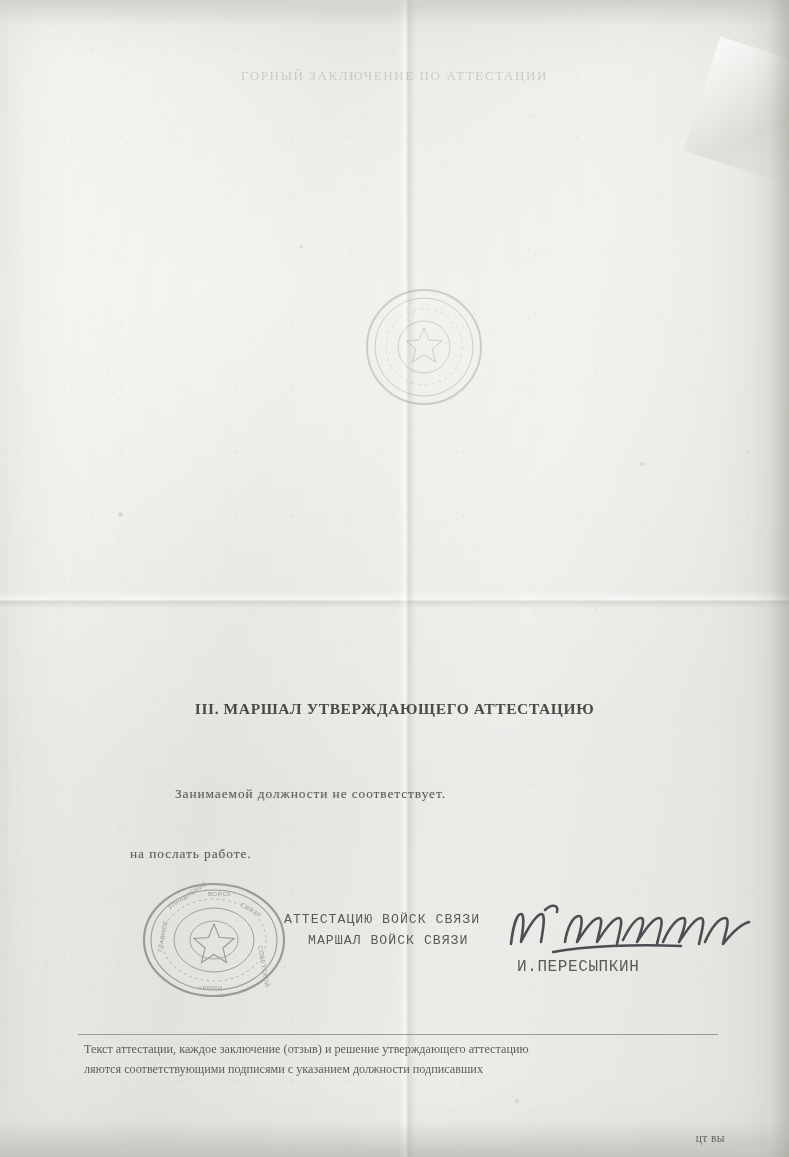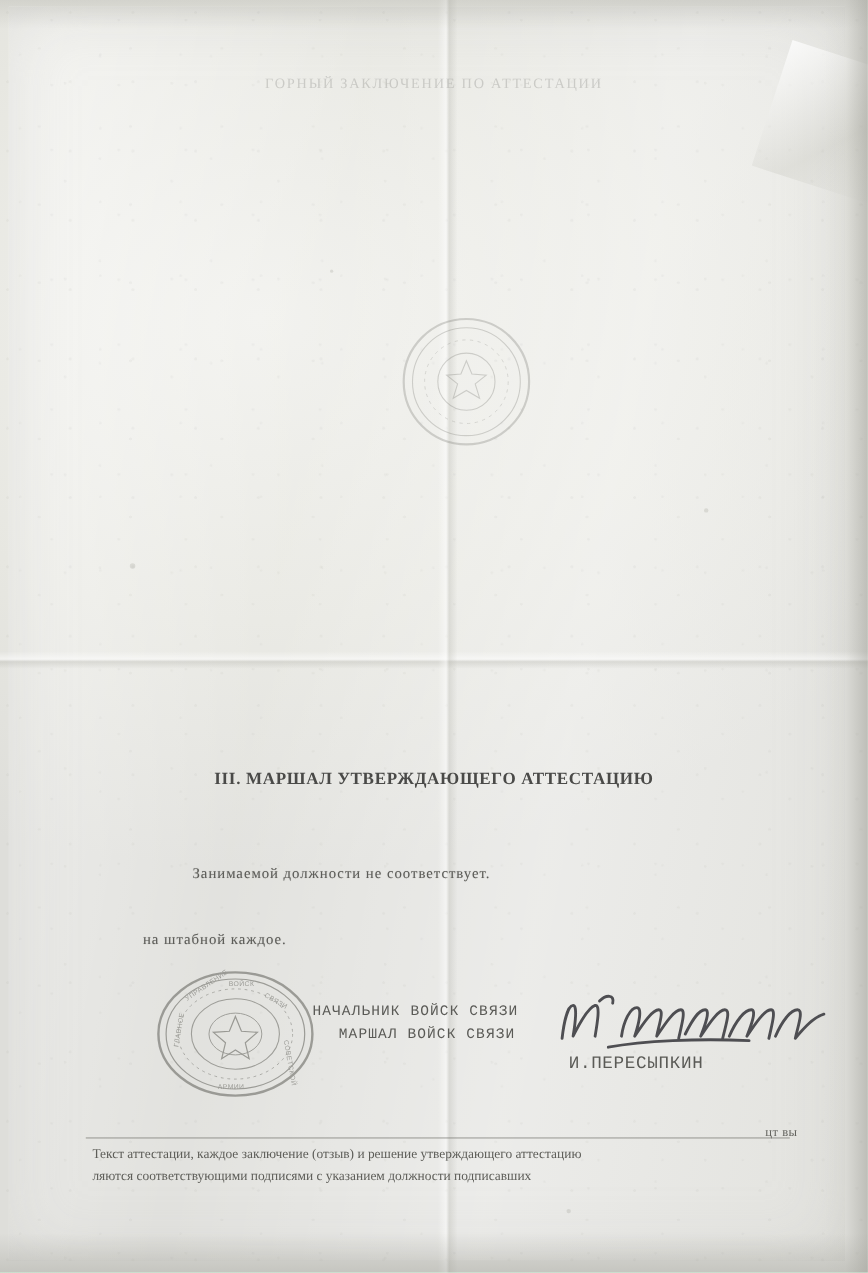--- a/index.html
+++ b/index.html
@@ -151,21 +151,21 @@
     left: 84px; width: 630px;
     font-family: "Liberation Serif", serif;
     font-size: 12.2px;
     color: #5d5d58;
     text-align: justify;
   }
   .fn-1 { top: 1042px; }
   .fn-2 { top: 1062px; }
 
   .corner-mark {
-    position: absolute; right: 64px; top: 1024px;
+    position: absolute; right: 64px; top: 1132px;
     font-family: "Liberation Serif", serif;
     font-size: 11.5px; color: #63635e; letter-spacing: .4px;
   }
 
   
   .stamp {
     position: absolute;
     border-radius: 50%;
   }
   .stamp-faint {
@@ -210,21 +210,21 @@
       <circle cx="61" cy="61" r="49" fill="none" stroke="#7a7a74" stroke-width="1"></circle>
       <circle cx="61" cy="61" r="26" fill="none" stroke="#7a7a74" stroke-width="1"></circle>
       <path d="M61 42 l5 12 13 1 -10 8 4 13 -12 -7 -12 7 4 -13 -10 -8 13 -1z" fill="none" stroke="#7a7a74" stroke-width="1"></path>
       <circle cx="61" cy="61" r="38" fill="none" stroke="#8a8a84" stroke-width="0.8" stroke-dasharray="3 4"></circle>
     </svg>
   </div>
 
   <div class="section-title">III. МАРШАЛ УТВЕРЖДАЮЩЕГО АТТЕСТАЦИЮ</div>
 
   <div class="typed t-l1">Занимаемой должности не соответствует.</div>
-  <div class="typed t-l3">на штабной каждое.</div>
+  <div class="typed t-l3">на послать работе.</div>
 
   <div class="stamp stamp-main">
     <svg width="148" height="120" viewBox="0 0 148 120" aria-hidden="true">
       <g transform="translate(74,60)">
         <ellipse rx="70" ry="56" fill="none" stroke="#6f6f69" stroke-width="2.2"></ellipse>
         <ellipse rx="63" ry="50" fill="none" stroke="#6f6f69" stroke-width="1.1"></ellipse>
         <ellipse rx="40" ry="32" fill="none" stroke="#74746e" stroke-width="1"></ellipse>
         <ellipse rx="24" ry="19" fill="none" stroke="#74746e" stroke-width="0.9"></ellipse>
         <path d="M0 -16 l5.5 13.5 14.5 1 -11 9.5 3.5 14.5 -12.5 -8 -12.5 8 3.5 -14.5 -11 -9.5 14.5 -1z" fill="none" stroke="#6c6c66" stroke-width="1.1"></path>
         <ellipse rx="52" ry="41" fill="none" stroke="#7d7d77" stroke-width="0.8" stroke-dasharray="2.5 3.5"></ellipse>
@@ -233,21 +233,21 @@
           <text x="-6" y="-44">ВОЙСК</text>
           <text x="26" y="-34" transform="rotate(30 26 -34)">СВЯЗИ</text>
           <text x="44" y="6" transform="rotate(80 44 6)">СОВЕТСКОЙ</text>
           <text x="-16" y="50">АРМИИ</text>
           <text x="-52" y="12" transform="rotate(-80 -52 12)">ГЛАВНОЕ</text>
         </g>
       </g>
     </svg>
   </div>
 
-  <div class="sig-block-line sb-1">НАЧАЛЬНИК ВОЙСК СВЯЗИ</div>
+  <div class="sig-block-line sb-1">АТТЕСТАЦИЮ ВОЙСК СВЯЗИ</div>
   <div class="sig-block-line sb-2">МАРШАЛ ВОЙСК СВЯЗИ</div>
   <div class="sig-block-line sb-3">И.ПЕРЕСЫПКИН</div>
 
   <div class="signature">
     <svg width="250" height="62" viewBox="0 0 250 62" aria-hidden="true">
       <g fill="none" stroke="#4e4e52" stroke-width="2.6" stroke-linecap="round" stroke-linejoin="round">
         <path d="M6 44 C8 26, 12 14, 16 14 C20 14, 18 30, 16 42 C22 30, 30 16, 36 14 C41 13, 38 30, 36 42"></path>
         <path d="M40 10 C46 4, 54 4, 52 12"></path>
         <path d="M60 42 C62 28, 68 16, 74 16 C79 16, 76 30, 72 42 C80 30, 88 18, 94 18 C99 18, 94 32, 92 42 C100 30, 108 18, 114 18 C119 18, 114 34, 112 44"></path>
         <path d="M118 40 C124 28, 130 18, 136 18 C141 18, 136 32, 132 42 C140 30, 148 18, 154 18 C160 18, 154 34, 152 44"></path>

